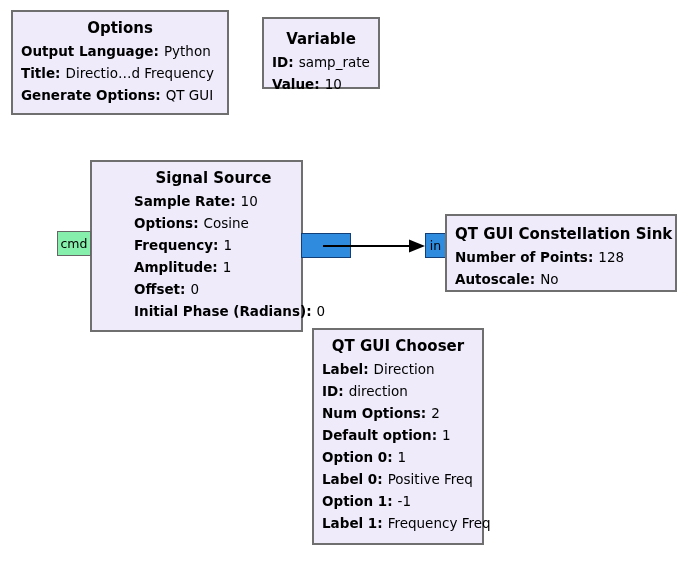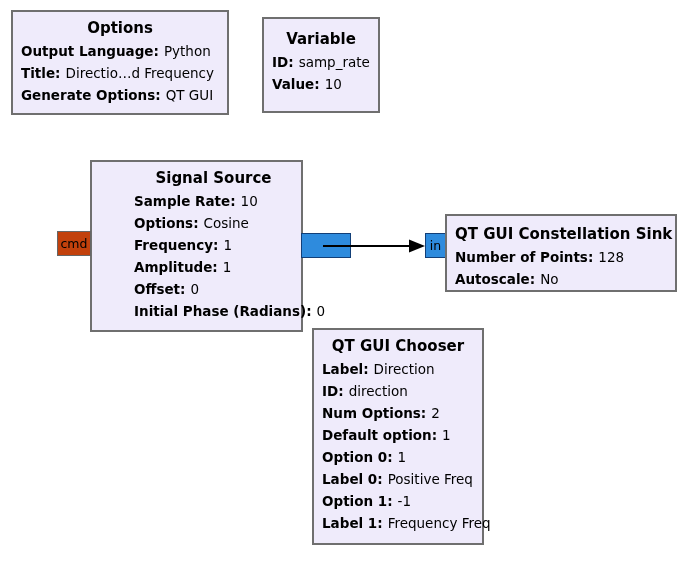--- a/index.html
+++ b/index.html
@@ -40,21 +40,21 @@
   .port {
     position: absolute;
     box-sizing: border-box;
     font-size: 12.5px;
     color: #000000;
     text-align: center;
     line-height: 23px;
     overflow: hidden;
   }
   .port-msg {
-    background: #c2410c;
+    background: #86efac;
     border: 1px solid #666666;
   }
   .port-stream {
     background: #2e8bdd;
     border: 1px solid #123f78;
   }
   .conn-svg {
     position: absolute;
     left: 0;
     top: 0;
@@ -72,21 +72,21 @@
       <span class="pkey">Output Language:</span><span class="pval">Python</span>
     </div>
     <div class="param">
       <span class="pkey">Title:</span><span class="pval">Directio…d Frequency</span>
     </div>
     <div class="param">
       <span class="pkey">Generate Options:</span><span class="pval">QT GUI</span>
     </div>
   </div>
 
-  <div class="block" style="left:262px; top:17px; width:118px; height:96px; padding-top:9px;">
+  <div class="block" style="left:262px; top:17px; width:118px; height:72px; padding-top:9px;">
     <div class="block-title">Variable</div>
     <div class="param">
       <span class="pkey">ID:</span><span class="pval">samp_rate</span>
     </div>
     <div class="param">
       <span class="pkey">Value:</span><span class="pval">10</span>
     </div>
   </div>
 
   <div class="block" style="left:90px; top:160px; width:213px; height:172px;padding-left:42px;">

